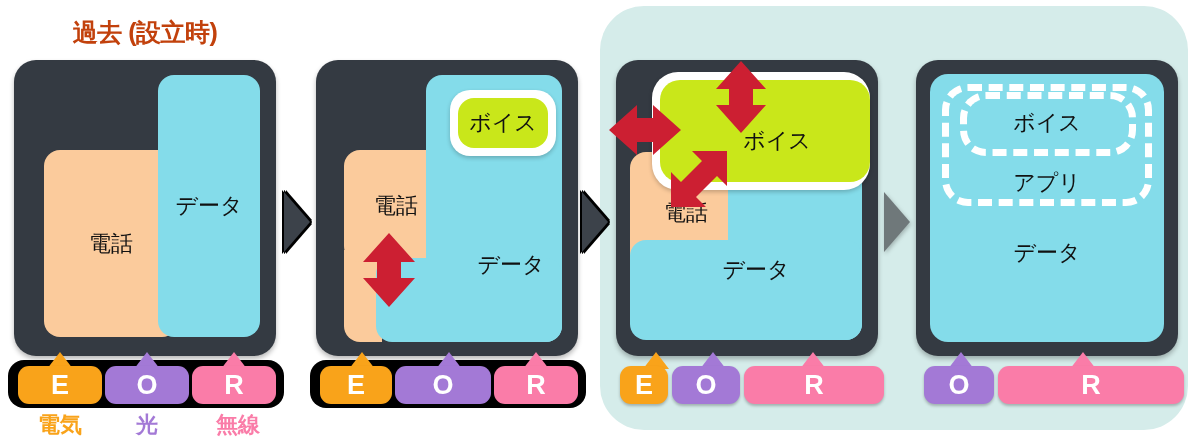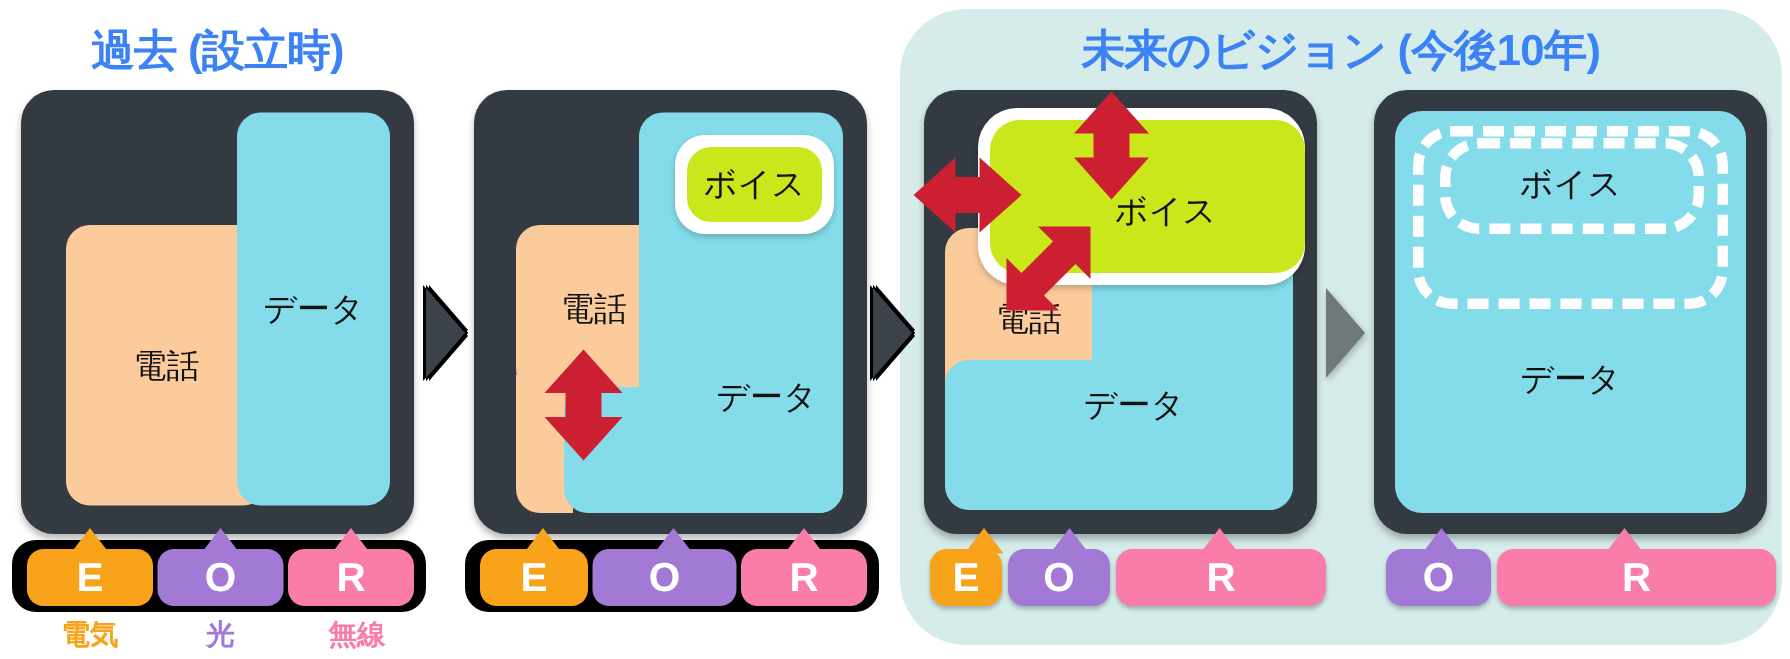--- a/index.html
+++ b/index.html
@@ -26,23 +26,23 @@
     width: 588px;
     height: 424px;
     background: #d5ecea;
     border-radius: 44px;
   }
 
   
   .panel-title {
     position: absolute;
     text-align: center;
-    font-size: 29px;
+    font-size: 25px;
     font-weight: bold;
-    color: #3b82f6;
+    color: #c2410c;
     letter-spacing: -0.5px;
     white-space: nowrap;
     line-height: 1;
   }
 
   
   .device {
     position: absolute;
     background: #343a42;
     border-radius: 22px;
@@ -119,21 +119,21 @@
   }
   .pill-e   { background: #f9a31a; }
   .pill-o   { background: #a379d6; }
   .pill-r   { background: #fa7ca8; }
   .tab-e    { border-bottom: 17px solid #f9a31a; }
   .tab-o    { border-bottom: 17px solid #a379d6; }
   .tab-r    { border-bottom: 17px solid #fa7ca8; }
 
   .eor-caption {
     position: absolute;
-    font-size: 19px;
+    font-size: 22px;
     font-weight: bold;
     white-space: nowrap;
     line-height: 1;
   }
   .cap-e { color: #f9a31a; }
   .cap-o { color: #a379d6; }
   .cap-r { color: #fa7ca8; }
 
   
   .chevron {
@@ -162,21 +162,20 @@
 </head>
 <body>
 
 <div id="stage">
 
   <div class="future-wrap"></div>
 
   <div class="panel-title" style="left:14px; top:20px; width:262px;">過去 (設立時)</div>
 
 
-  <div class="panel-title" style="left:600px; top:20px; width:588px;">未来のビジョン (今後10年)</div>
 
   <div class="device" style="left:14px; top:60px; width:262px; height:296px;">
 
     <div class="box phone-box" style="left:30px; top:90px; width:134px; height:187px;">
       <span class="box-label">電話</span>
     </div>
 
     <div class="box data-box" style="left:144px; top:15px; width:102px; height:262px;">
       <span class="box-label">データ</span>
     </div>
@@ -314,20 +313,23 @@
     <div class="box data-box" style="left:14px; top:14px; width:234px; height:268px; border-radius:18px;"></div>
 
     <div class="dashed" style="left:26px; top:24px; width:210px; height:122px;"></div>
 
     <div class="dashed" style="left:44px; top:32px; width:176px; height:64px;"></div>
 
     <div style="position:absolute; left:14px; top:48px; width:234px; height:30px; display:flex; align-items:center; justify-content:center;">
       <span class="box-label">ボイス</span>
     </div>
 
+    <div style="position:absolute; left:14px; top:108px; width:234px; height:30px; display:flex; align-items:center; justify-content:center;">
+      <span class="box-label">アプリ</span>
+    </div>
 
     <div style="position:absolute; left:14px; top:178px; width:234px; height:30px; display:flex; align-items:center; justify-content:center;">
       <span class="box-label">データ</span>
     </div>
   </div>
 
   <div class="eor-strip" style="left:910px; top:352px; width:276px; height:56px;">
     <div class="pill-tab tab-o" style="left:38px; top:0px;"></div>
     <div class="pill pill-o" style="left:14px; top:14px; width:70px; height:38px;">
       <span class="pill-letter">O</span>

